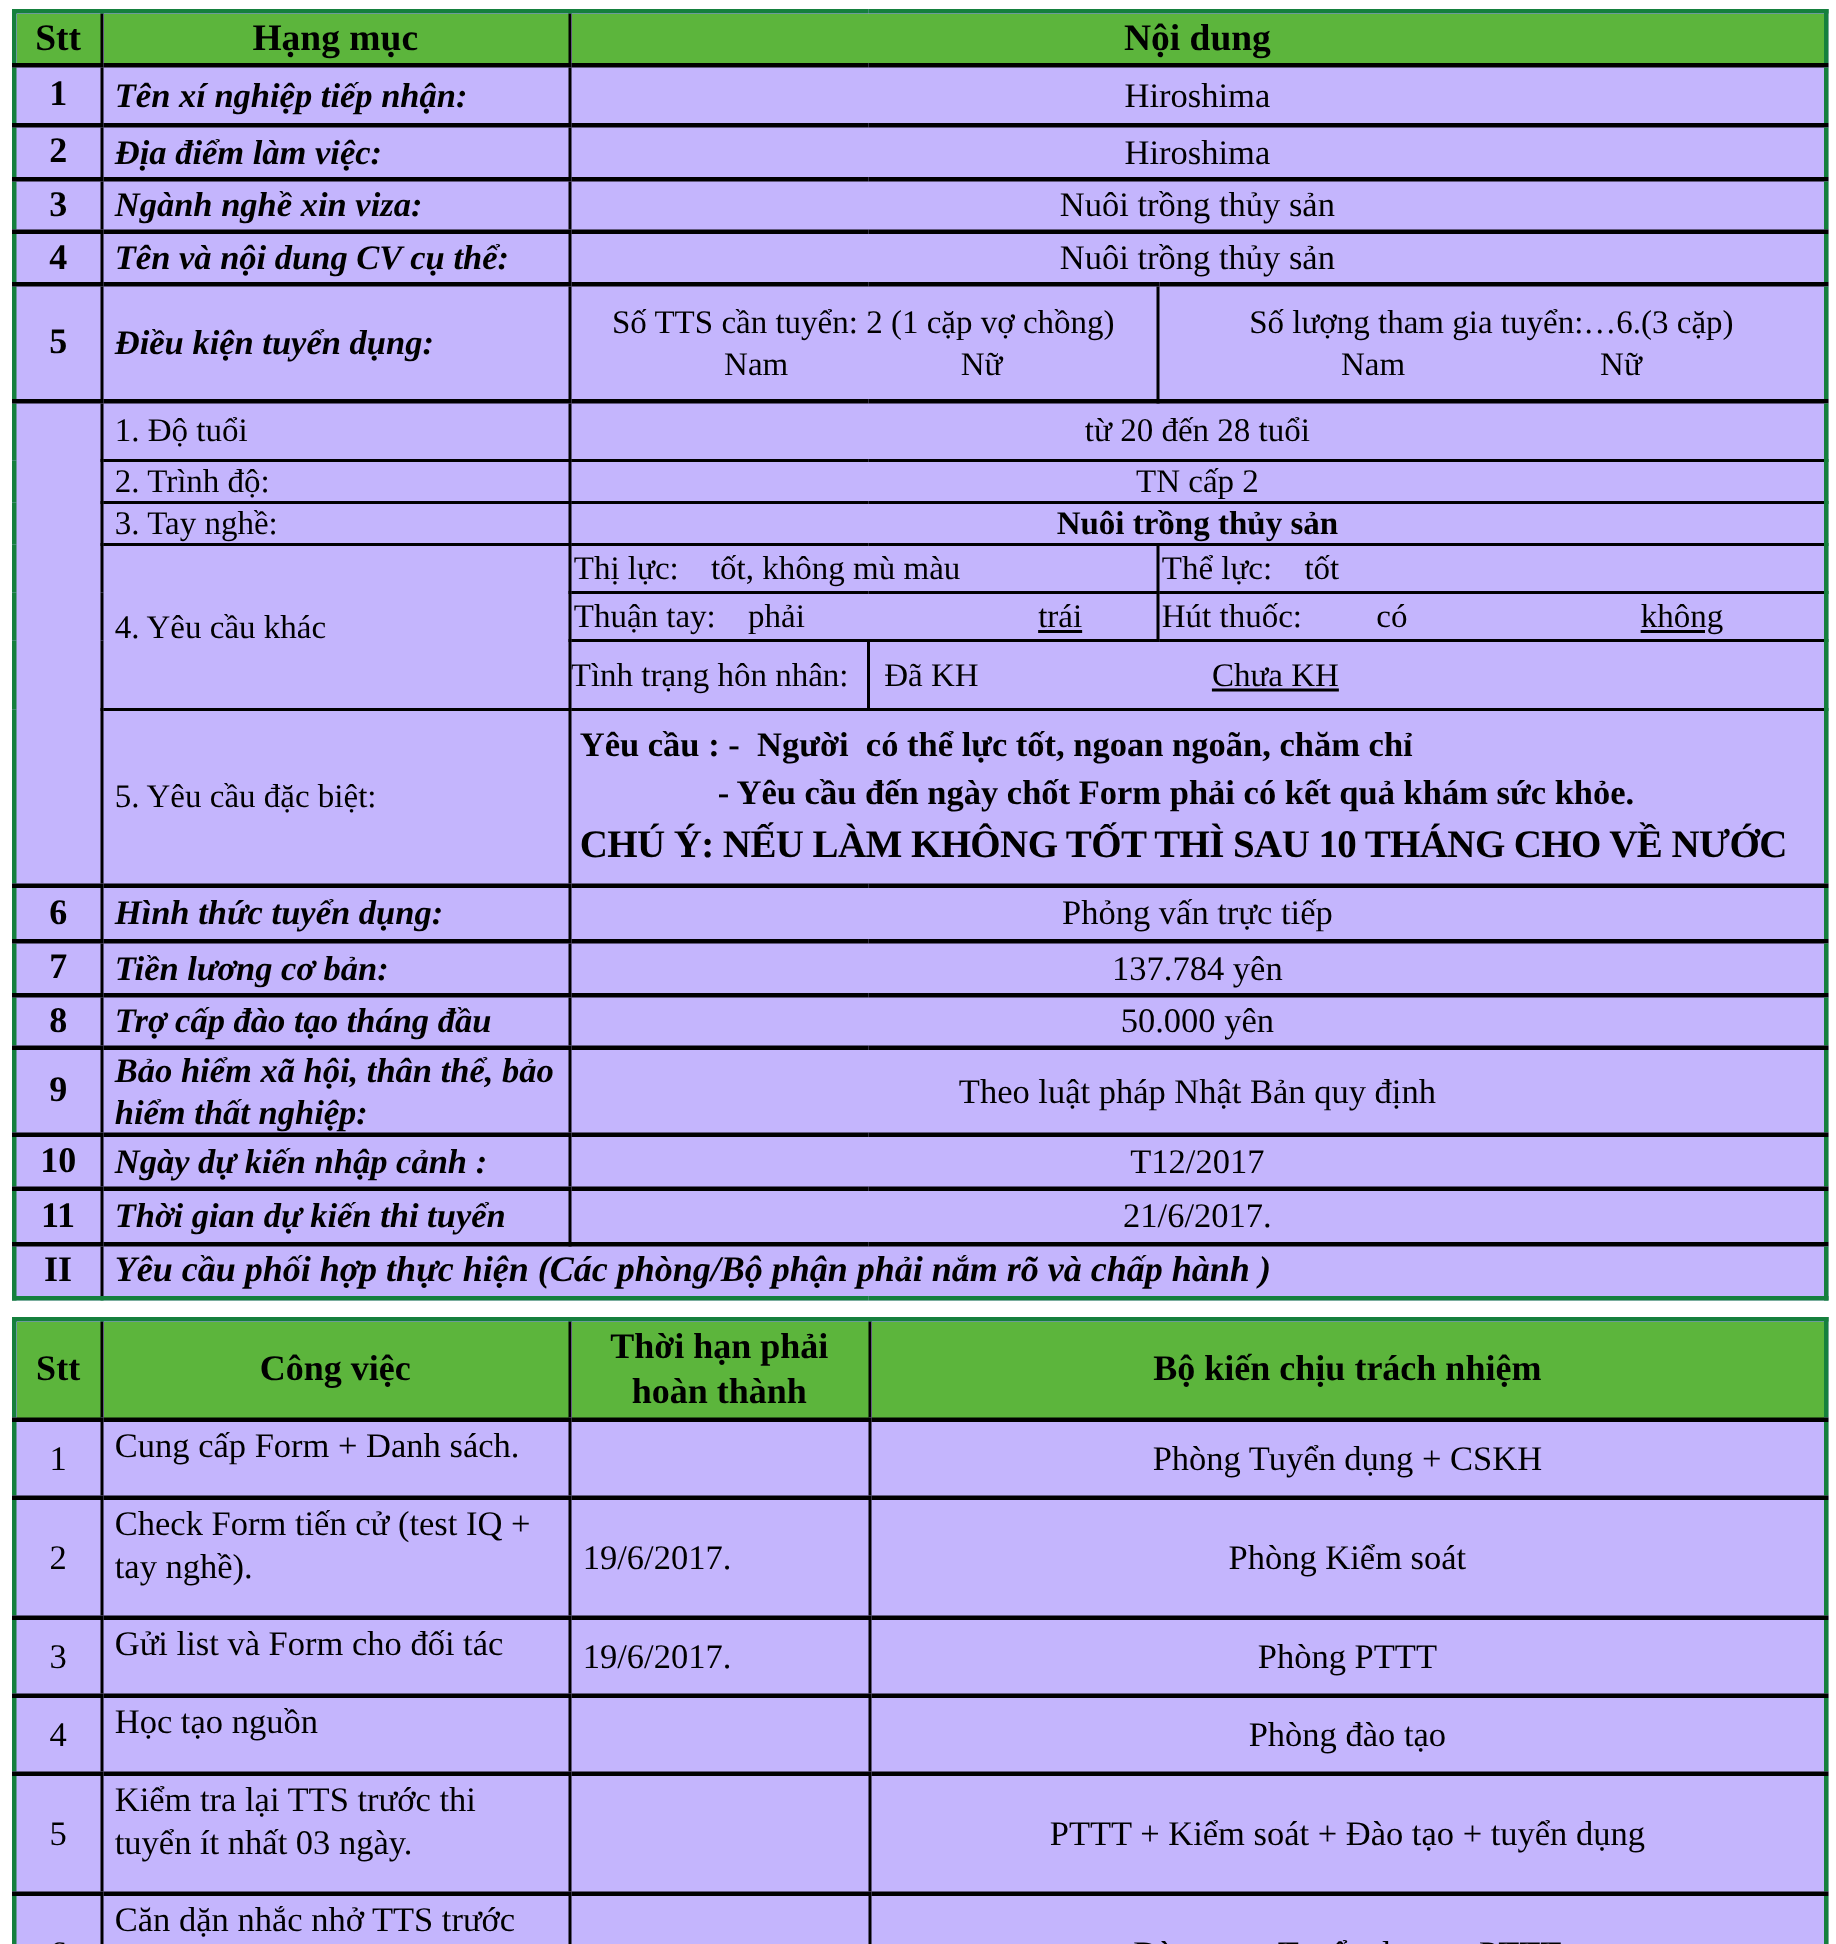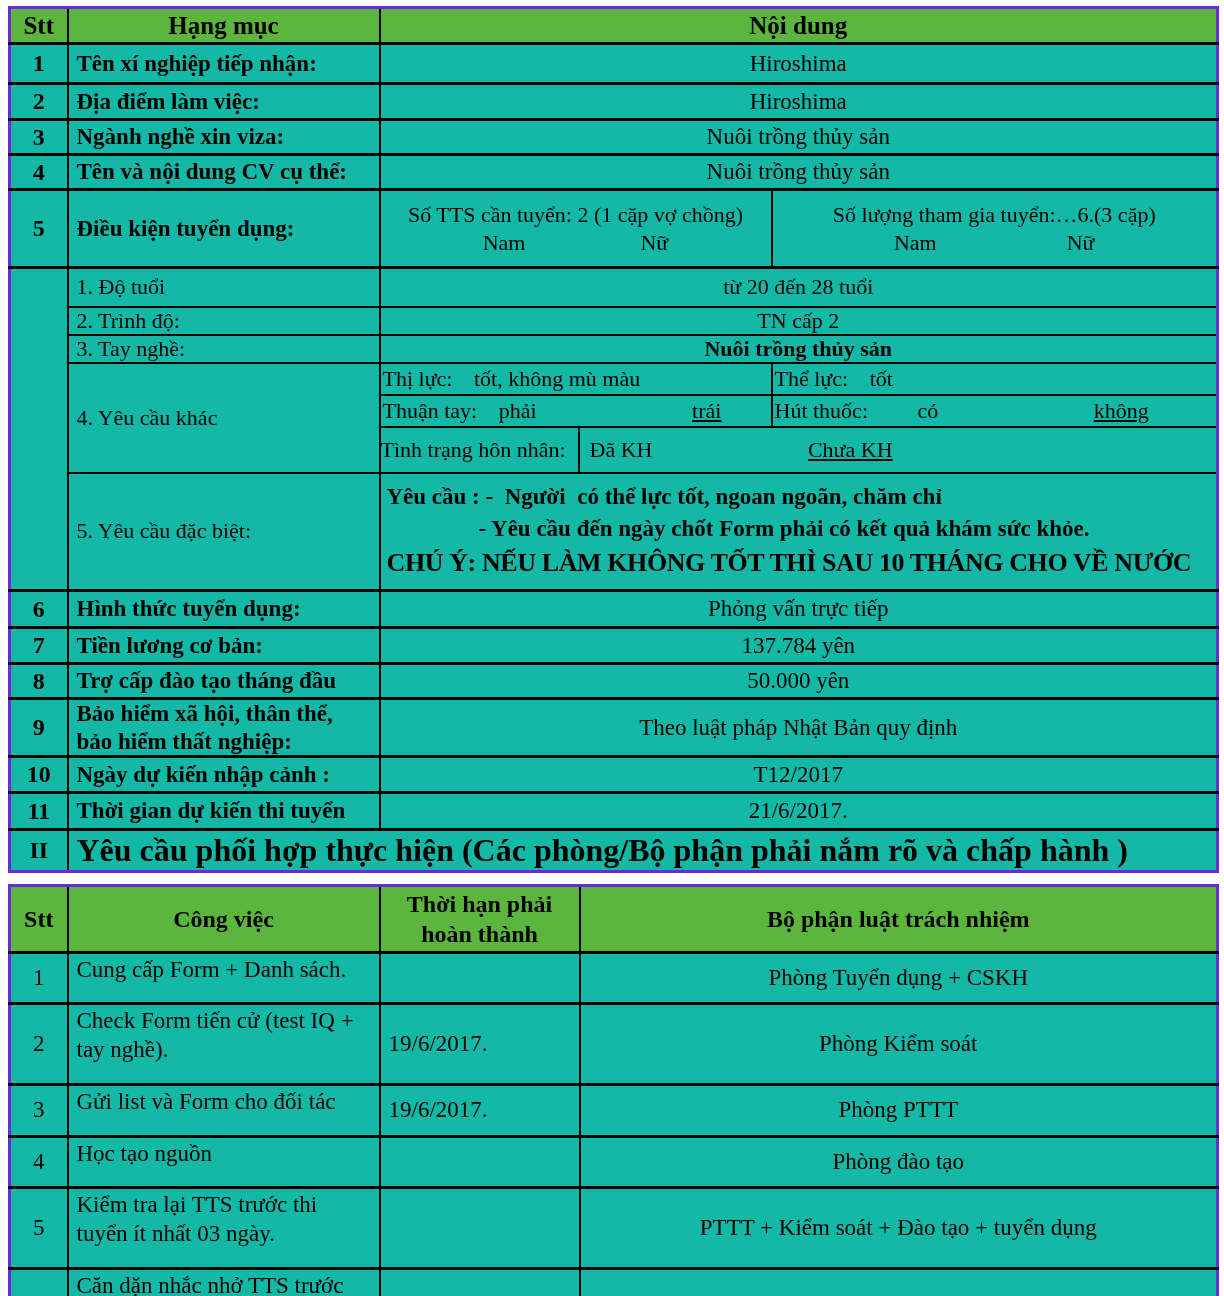--- a/index.html
+++ b/index.html
@@ -2,32 +2,32 @@
 <html><head>
 <meta charset="utf-8">
 <style>
   html,body { margin:0; padding:0; background:#ffffff; }
   body {
     width:1224px; height:1296px;
     font-family:"Liberation Serif", serif;
     color:#000;
   }
   .page { padding:6px 0 0 8px; }
-  table { border-collapse:collapse; table-layout:fixed; border:3px solid #6d28d9; background:#14b8a6; }
+  table { border-collapse:collapse; table-layout:fixed; border:3px solid #15803d; background:#c4b5fd; }
   #t1, #t2 { width:1208px; }
   td { border:2px solid #000; padding:0 6px; overflow:hidden; vertical-align:middle; }
   tr.major > td { border-top-width:3px; }
   tr.hdr > td { border-bottom-width:3px; }
 
   .green { background:#5cb53c; font-weight:bold; text-align:center; font-size:25px; }
   .green2 { background:#5cb53c; font-weight:bold; text-align:center; font-size:24px; line-height:1.25; padding:2px 4px; }
 
   .stt  { text-align:center; font-weight:bold; font-size:24px; }
   .stt2 { text-align:center; font-weight:normal; font-size:23px; }
-  .label { font-weight:bold; font-size:23px; padding-left:8px; line-height:1.2; }
+  .label { font-weight:bold; font-size:23px; padding-left:8px; line-height:1.2;font-style:italic; }
   .value { text-align:center; font-size:23px; }
   .sublabel { font-weight:normal; font-size:22px; padding-left:8px; }
   .subvalue { text-align:center; font-size:22px; }
   .subvalue.bold { font-weight:bold; }
 
   .pairline { font-size:22px; padding:2px 0; }
   .pairline .lbl { margin-left:2px; }
   .pairline .opt1 { margin-left:16px; }
   .pairline .opt2 { margin-left:150px;text-decoration:underline; }
   .marital .opt1 { margin-left:10px; }
@@ -187,41 +187,41 @@
       <td class="value" colspan="3">T12/2017</td>
     </tr>
     <tr class="major" style="height:37px">
       <td class="stt">11</td>
       <td class="label">Thời gian dự kiến thi tuyển</td>
       <td class="value" colspan="3">21/6/2017.</td>
     </tr>
 
     <tr class="major" style="height:36px">
       <td class="stt">II</td>
-      <td class="label" colspan="4" style="font-size:32px">Yêu cầu phối hợp thực hiện (Các phòng/Bộ phận phải nắm rõ và chấp hành )</td>
+      <td class="label" colspan="4" style="font-size:24px">Yêu cầu phối hợp thực hiện (Các phòng/Bộ phận phải nắm rõ và chấp hành )</td>
     </tr>
   </tbody>
     </table>
 
   <div class="gap"></div>
 
   <table id="t2">
     <colgroup>
       <col style="width:58px">
         <col style="width:312px">
         <col style="width:200px">
         <col style="width:638px">
     </colgroup>
 
     <tbody>
         <tr class="hdr" style="height:54px">
       <td class="green2">Stt</td>
       <td class="green2">Công việc</td>
       <td class="green2">Thời hạn phải hoàn thành</td>
-      <td class="green2">Bộ phận luật trách nhiệm</td>
+      <td class="green2">Bộ kiến chịu trách nhiệm</td>
     </tr>
 
     <tr class="major" style="height:50px">
       <td class="stt2">1</td>
       <td class="task">Cung cấp Form + Danh sách.</td>
       <td class="deadline"></td>
       <td class="dept">Phòng Tuyển dụng + CSKH</td>
     </tr>
     <tr class="major" style="height:56px">
       <td class="stt2">2</td>

